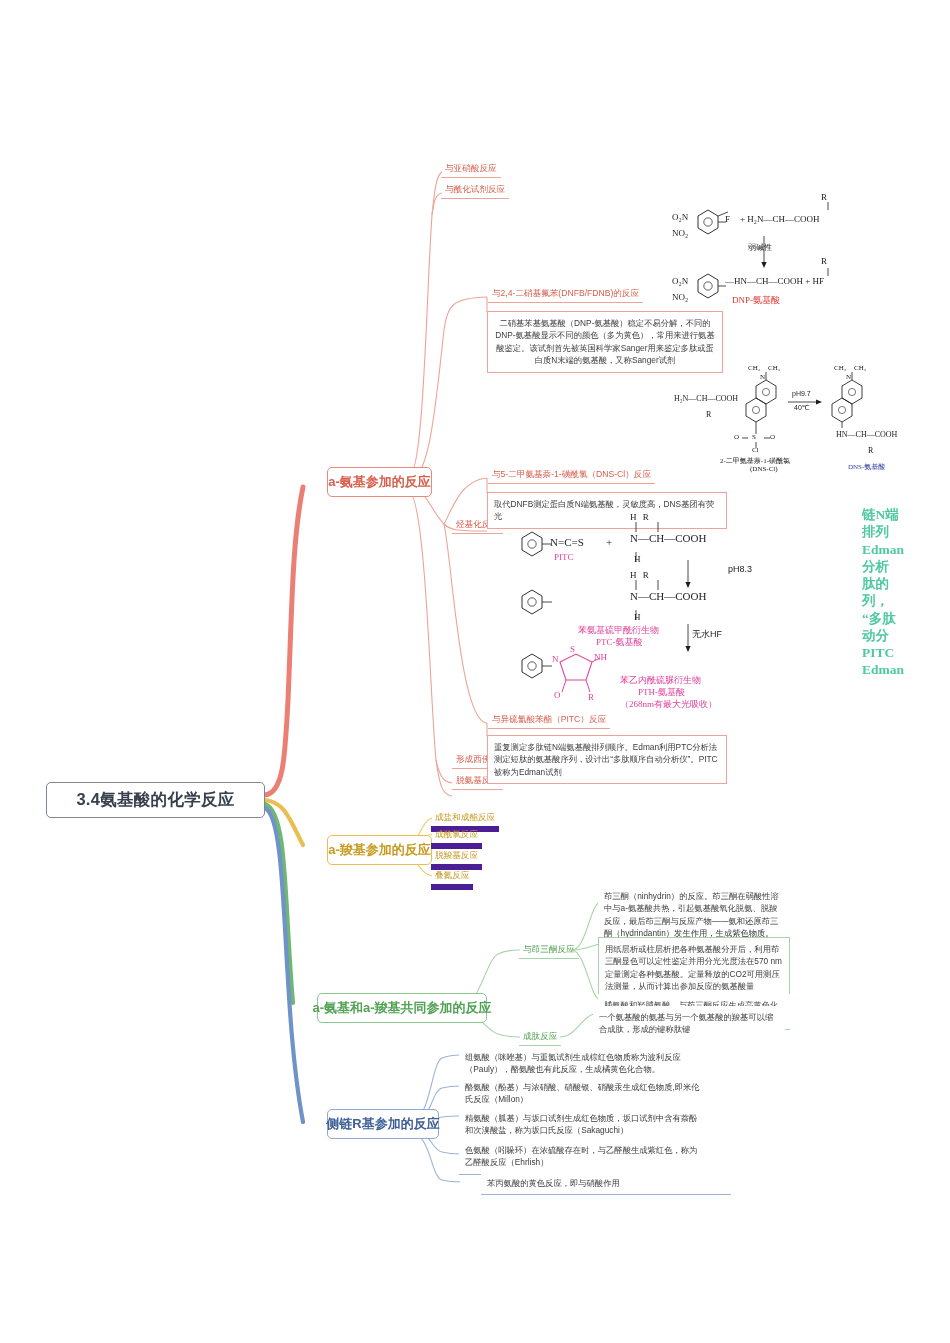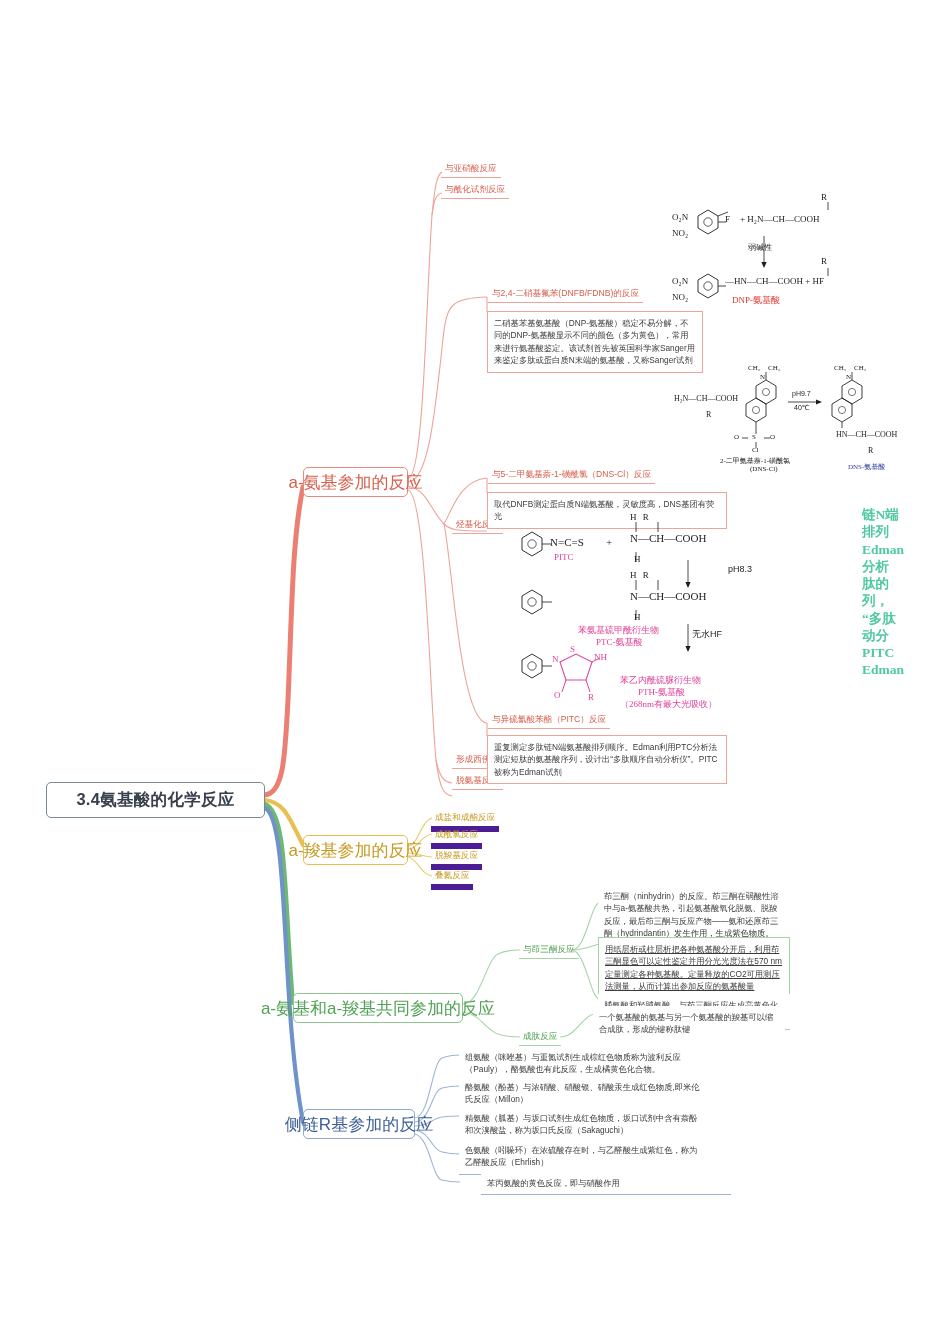--- a/index.html
+++ b/index.html
@@ -23,23 +23,24 @@
     background:#ffffff;
     display:flex; align-items:center; justify-content:center;
     font-size:16.5px; font-weight:bold; color:#37404c;
     letter-spacing:.3px;
   }
 
   .branch {
     border-width:1.2px; border-style:solid; border-radius:5px;
     background:#fff;
     display:flex; align-items:center; justify-content:center;
-    font-size:17px; font-weight:normal;
+    font-size:13px; font-weight:bold;
     padding:0 8px;
     white-space:nowrap;
+    margin-left:24px;
   }
   .b-red    { border-color:#e8897c; color:#d6604d; }
   .b-yellow { border-color:#e8bf50; color:#c79a20; }
   .b-green  { border-color:#8ec68f; color:#51a254; }
   .b-blue   { border-color:#8fa9cf; color:#3f6097; }
 
   .branch1 { left:303px; top:467px; width:105px; height:30px; }
   .branch2 { left:303px; top:835px; width:105px; height:30px; }
   .branch3 { left:293px; top:993px; width:170px; height:30px; }
   .branch4 { left:303px; top:1109px; width:112px; height:30px; }
@@ -59,21 +60,21 @@
   
   .para {
     position:absolute;
     font-size:8.3px;
     line-height:1.5;
     color:#3b3b3b;
     padding:5px 6px;
     background:#fff;
   }
   .para.box-red   { border:1px solid #eda398; }
-  .para.box-green { border:1px solid #a6d4a7;text-decoration:underline; }
+  .para.box-green { border:1px solid #a6d4a7; }
   .para.nb-green  { border-bottom:1px solid #a6d4a7; }
   .para.nb-blue   { border-bottom:1px solid #9cb3d6; }
   .para.plain     { border:none; }
 
   
   .chem { position:absolute; color:#1c1c1c; }
   .chem .f { font-family:"Liberation Serif","DejaVu Serif",serif; }
   .mono-red { color:#e2382f; }
   .mag { color:#e0449b; }
   .blue-lbl { color:#2f3f9e; }
@@ -163,21 +164,21 @@
 
   <div class="leaf u-red" style="left:441px; top:161px;">与亚硝酸反应</div>
   <div class="leaf u-red" style="left:441px; top:182px;">与酰化试剂反应</div>
   <div class="leaf u-red" style="left:488px; top:286px;">与2,4-二硝基氟苯(DNFB/FDNB)的反应</div>
   <div class="leaf u-red" style="left:452px; top:517px;">烃基化反应</div>
   <div class="leaf u-red" style="left:488px; top:467px;">与5-二甲氨基萘-1-磺酰氯（DNS-Cl）反应</div>
   <div class="leaf u-red" style="left:488px; top:712px;">与异硫氰酸苯酯（PITC）反应</div>
   <div class="leaf u-red" style="left:452px; top:752px;">形成西佛碱反应</div>
   <div class="leaf u-red" style="left:452px; top:773px;">脱氨基反应</div>
 
-  <div class="para box-red" style="left:487px; top:311px; width:216px;">二硝基苯基氨基酸（DNP-氨基酸）稳定不易分解，不同的DNP-氨基酸显示不同的颜色（多为黄色），常用来进行氨基酸鉴定。该试剂首先被英国科学家Sanger用来鉴定多肽或蛋白质N末端的氨基酸，又称Sanger试剂</div>
+  <div class="para box-red" style="left:487px; top:311px; width:236px;text-align:center;">二硝基苯基氨基酸（DNP-氨基酸）稳定不易分解，不同的DNP-氨基酸显示不同的颜色（多为黄色），常用来进行氨基酸鉴定。该试剂首先被英国科学家Sanger用来鉴定多肽或蛋白质N末端的氨基酸，又称Sanger试剂</div>
   <div class="para box-red" style="left:487px; top:492px; width:240px;">取代DNFB测定蛋白质N端氨基酸，灵敏度高，DNS基团有荧光</div>
   <div class="para box-red" style="left:487px; top:735px; width:240px;">重复测定多肽链N端氨基酸排列顺序。Edman利用PTC分析法测定短肽的氨基酸序列，设计出“多肽顺序自动分析仪”。PITC被称为Edman试剂</div>
 
   <div class="leaf u-yellow" style="left:431px; top:810px;">成盐和成酯反应</div>
   <div class="leaf u-yellow" style="left:431px; top:827px;">成酰氯反应</div>
   <div class="leaf u-yellow" style="left:431px; top:848px;">脱羧基反应</div>
   <div class="leaf u-yellow" style="left:431px; top:868px;">叠氮反应</div>
 
   <div class="leaf u-green" style="left:519px; top:942px;">与茚三酮反应</div>
   <div class="leaf u-green" style="left:519px; top:1029px;">成肽反应</div>

